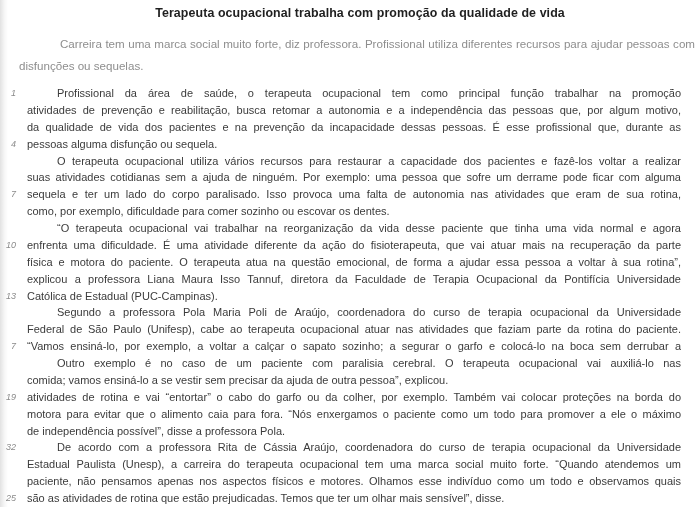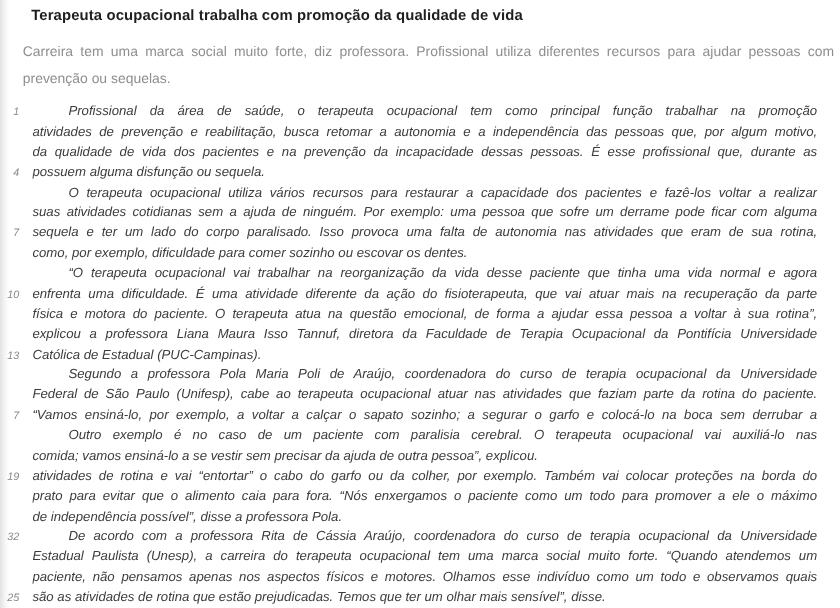--- a/index.html
+++ b/index.html
@@ -20,21 +20,21 @@
     width: 8px;
     background: linear-gradient(90deg, var(--c-edge, #e2e2e2) 0%, #f6f6f6 55%, #ffffff 100%);
   }
 
   .title {
     position: absolute;
     top: 6px;
     left: 26px;
     right: 6px;
     margin: 0;
-    text-align: left;
+    text-align: center;
     font-size: 12.4px;
     font-weight: bold;
     color: var(--c-title, #1f1f1f);
     letter-spacing: 0.1px;
   }
 
   .subtitle {
     position: absolute;
     top: 33px;
     left: 19px;
@@ -45,20 +45,21 @@
   .sub-line {
     height: 22px;
     line-height: 22px;
     overflow: hidden;
     white-space: nowrap;
   }
   .sub-line.j {
     white-space: normal;
     text-align: justify;
     text-align-last: justify;
+    margin-left: 41px;
   }
 
   .body-text {
     position: absolute;
     top: 85px;
     left: 0;
     width: 700px;
   }
   .line-row {
     position: relative;
@@ -78,57 +79,56 @@
   }
   .line-text {
     margin-left: 27px;
     margin-right: 19px;
     height: 16.88px;
     line-height: 16.88px;
     font-size: 11px;
     color: var(--c-body, #3b3b3b);
     overflow: hidden;
     white-space: nowrap;
-    font-style: italic;
   }
   .line-text.j {
     white-space: normal;
     text-align: justify;
     text-align-last: justify;
   }
   .line-text.indent {
     padding-left: 30px;
   }
 </style>
 </head>
 <body>
 
 <div class="screen">
   <div class="page-edge"></div>
   <h1 class="title">Terapeuta ocupacional trabalha com promoção da qualidade de vida</h1>
   <div class="subtitle" id="subtitle">
       <div class="sub-line j">Carreira tem uma marca social muito forte, diz professora. Profissional utiliza diferentes recursos para ajudar pessoas com</div>
-      <div class="sub-line">prevenção ou sequelas.</div>
+      <div class="sub-line">disfunções ou sequelas.</div>
     </div>
   <div class="body-text" id="bodyText">
       <div class="line-row">
         <span class="line-num">1</span>
         <div class="line-text j indent">Profissional da área de saúde, o terapeuta ocupacional tem como principal função trabalhar na promoção</div>
       </div>
       <div class="line-row">
         <span class="line-num"></span>
         <div class="line-text j">atividades de prevenção e reabilitação, busca retomar a autonomia e a independência das pessoas que, por algum motivo,</div>
       </div>
       <div class="line-row">
         <span class="line-num"></span>
         <div class="line-text j">da qualidade de vida dos pacientes e na prevenção da incapacidade dessas pessoas. É esse profissional que, durante as</div>
       </div>
       <div class="line-row">
         <span class="line-num">4</span>
-        <div class="line-text">possuem alguma disfunção ou sequela.</div>
+        <div class="line-text">pessoas alguma disfunção ou sequela.</div>
       </div>
       <div class="line-row">
         <span class="line-num"></span>
         <div class="line-text j indent">O terapeuta ocupacional utiliza vários recursos para restaurar a capacidade dos pacientes e fazê-los voltar a realizar</div>
       </div>
       <div class="line-row">
         <span class="line-num"></span>
         <div class="line-text j">suas atividades cotidianas sem a ajuda de ninguém. Por exemplo: uma pessoa que sofre um derrame pode ficar com alguma</div>
       </div>
       <div class="line-row">
@@ -178,21 +178,21 @@
       <div class="line-row">
         <span class="line-num"></span>
         <div class="line-text">comida; vamos ensiná-lo a se vestir sem precisar da ajuda de outra pessoa”, explicou.</div>
       </div>
       <div class="line-row">
         <span class="line-num">19</span>
         <div class="line-text j">atividades de rotina e vai “entortar” o cabo do garfo ou da colher, por exemplo. Também vai colocar proteções na borda do</div>
       </div>
       <div class="line-row">
         <span class="line-num"></span>
-        <div class="line-text j">prato para evitar que o alimento caia para fora. “Nós enxergamos o paciente como um todo para promover a ele o máximo</div>
+        <div class="line-text j">motora para evitar que o alimento caia para fora. “Nós enxergamos o paciente como um todo para promover a ele o máximo</div>
       </div>
       <div class="line-row">
         <span class="line-num"></span>
         <div class="line-text">de independência possível”, disse a professora Pola.</div>
       </div>
       <div class="line-row">
         <span class="line-num">32</span>
         <div class="line-text j indent">De acordo com a professora Rita de Cássia Araújo, coordenadora do curso de terapia ocupacional da Universidade</div>
       </div>
       <div class="line-row">

